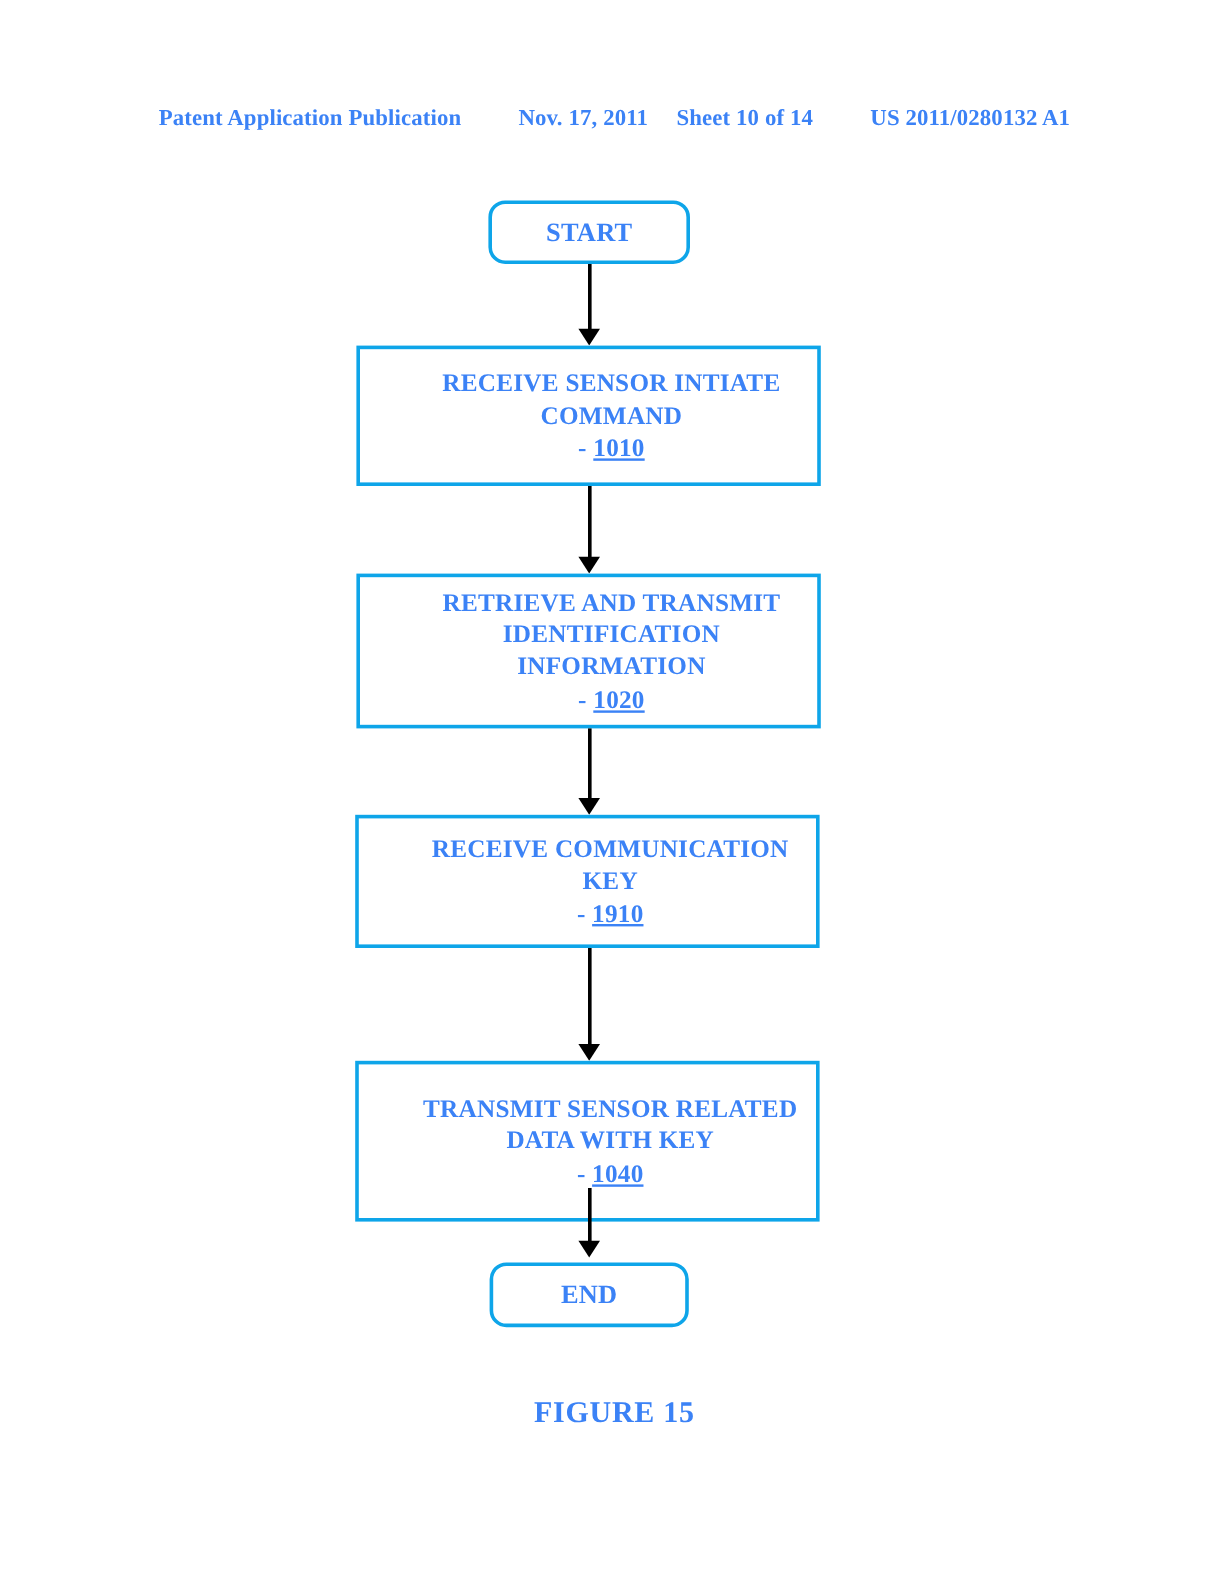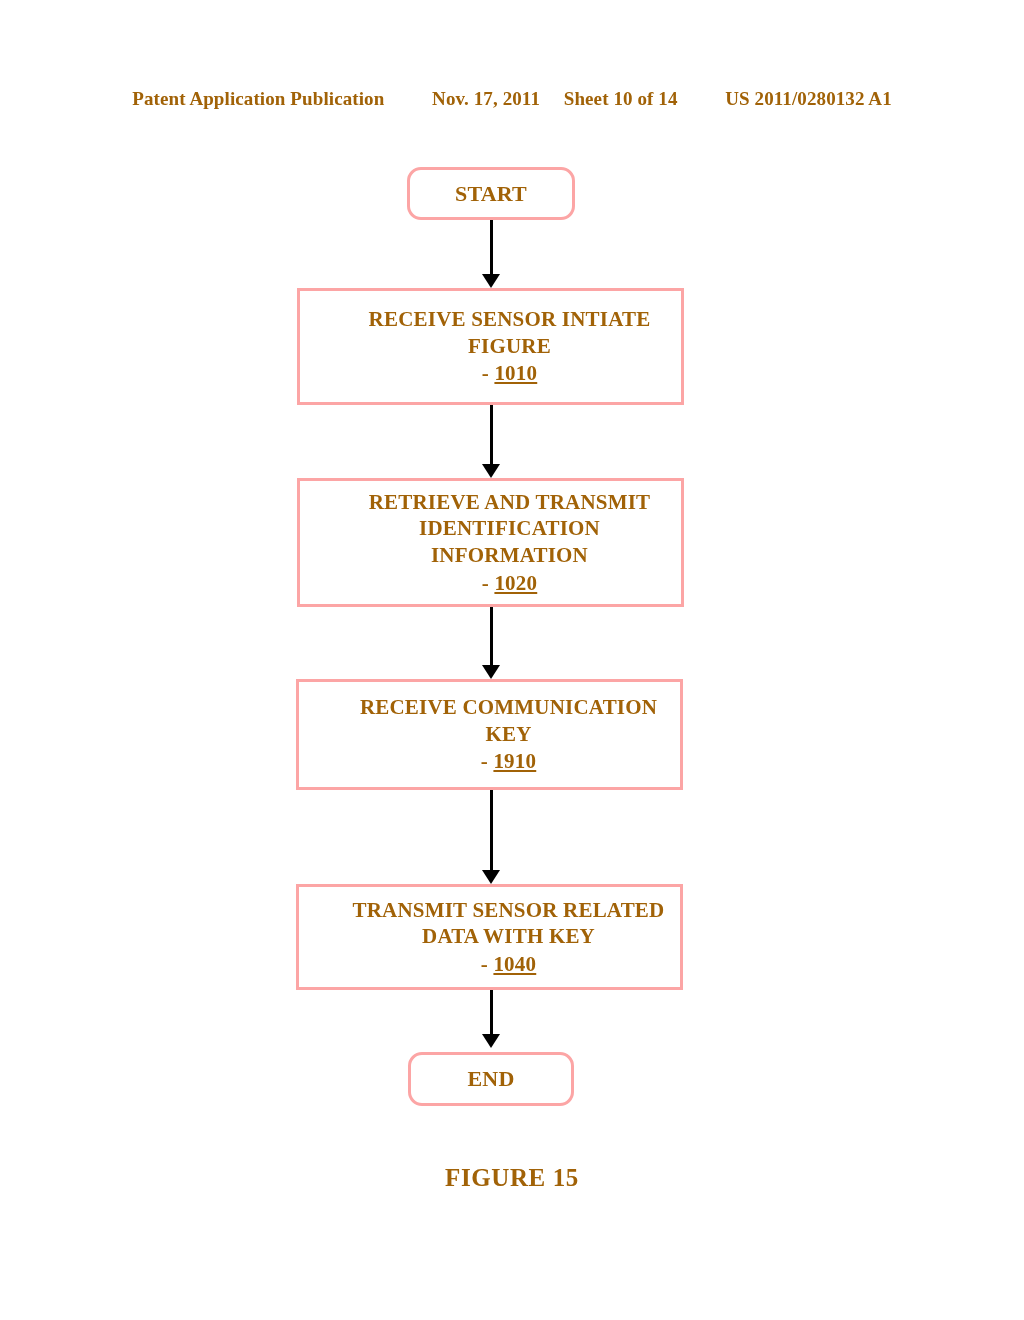--- a/index.html
+++ b/index.html
@@ -8,21 +8,21 @@
     padding: 0;
     background: #ffffff;
   }
   #page {
     position: relative;
     width: 1024px;
     height: 1320px;
     background: #ffffff;
     overflow: hidden;
     font-family: "Liberation Serif", "DejaVu Serif", serif;
-    color: #a16207;
+    color: #3b82f6;
   }
 
   
   #pub-header {
     position: absolute;
     top: 88px;
     left: 0;
     width: 1024px;
     text-align: center;
     font-weight: bold;
@@ -43,21 +43,21 @@
     position: absolute;
     top: 0; left: 0;
     width: 1024px;
     height: 1320px;
   }
 
   .node {
     position: absolute;
     box-sizing: border-box;
     background: #ffffff;
-    border: 3px solid #fca5a5;
+    border: 3px solid #0ea5e9;
     display: flex;
     flex-direction: column;
     align-items: center;
     justify-content: center;
     text-align: center;
     font-weight: bold;
     font-size: 21px;
     line-height: 1.27;
     letter-spacing: 0.2px;
   }
@@ -146,21 +146,21 @@
       <span class="line">START</span>
     </div>
 
     <div class="connector" style="left:491px; top:220px; height:68px;">
       <div class="shaft" style="height:55px;"></div>
       <div class="head" style="top:54px;"></div>
     </div>
 
     <div class="node process" style="left:297px; top:288px; width:387px; height:117px;">
       <span class="line">RECEIVE SENSOR INTIATE</span>
-      <span class="line">FIGURE</span>
+      <span class="line">COMMAND</span>
       <span class="refnum">
         <span class="dash">- </span><span class="num">1010</span>
       </span>
     </div>
 
     <div class="connector" style="left:491px; top:405px; height:73px;">
       <div class="shaft" style="height:60px;"></div>
       <div class="head" style="top:59px;"></div>
     </div>
 
@@ -184,21 +184,21 @@
       <span class="refnum">
         <span class="dash">- </span><span class="num">1910</span>
       </span>
     </div>
 
     <div class="connector" style="left:491px; top:790px; height:94px;">
       <div class="shaft" style="height:81px;"></div>
       <div class="head" style="top:80px;"></div>
     </div>
 
-    <div class="node process" style="left:296px; top:884px; width:387px; height:106px;">
+    <div class="node process" style="left:296px; top:884px; width:387px; height:134px;">
       <span class="line">TRANSMIT SENSOR RELATED</span>
       <span class="line">DATA WITH KEY</span>
       <span class="refnum">
         <span class="dash">- </span><span class="num">1040</span>
       </span>
     </div>
 
     <div class="connector" style="left:491px; top:990px; height:58px;">
       <div class="shaft" style="height:45px;"></div>
       <div class="head" style="top:44px;"></div>

